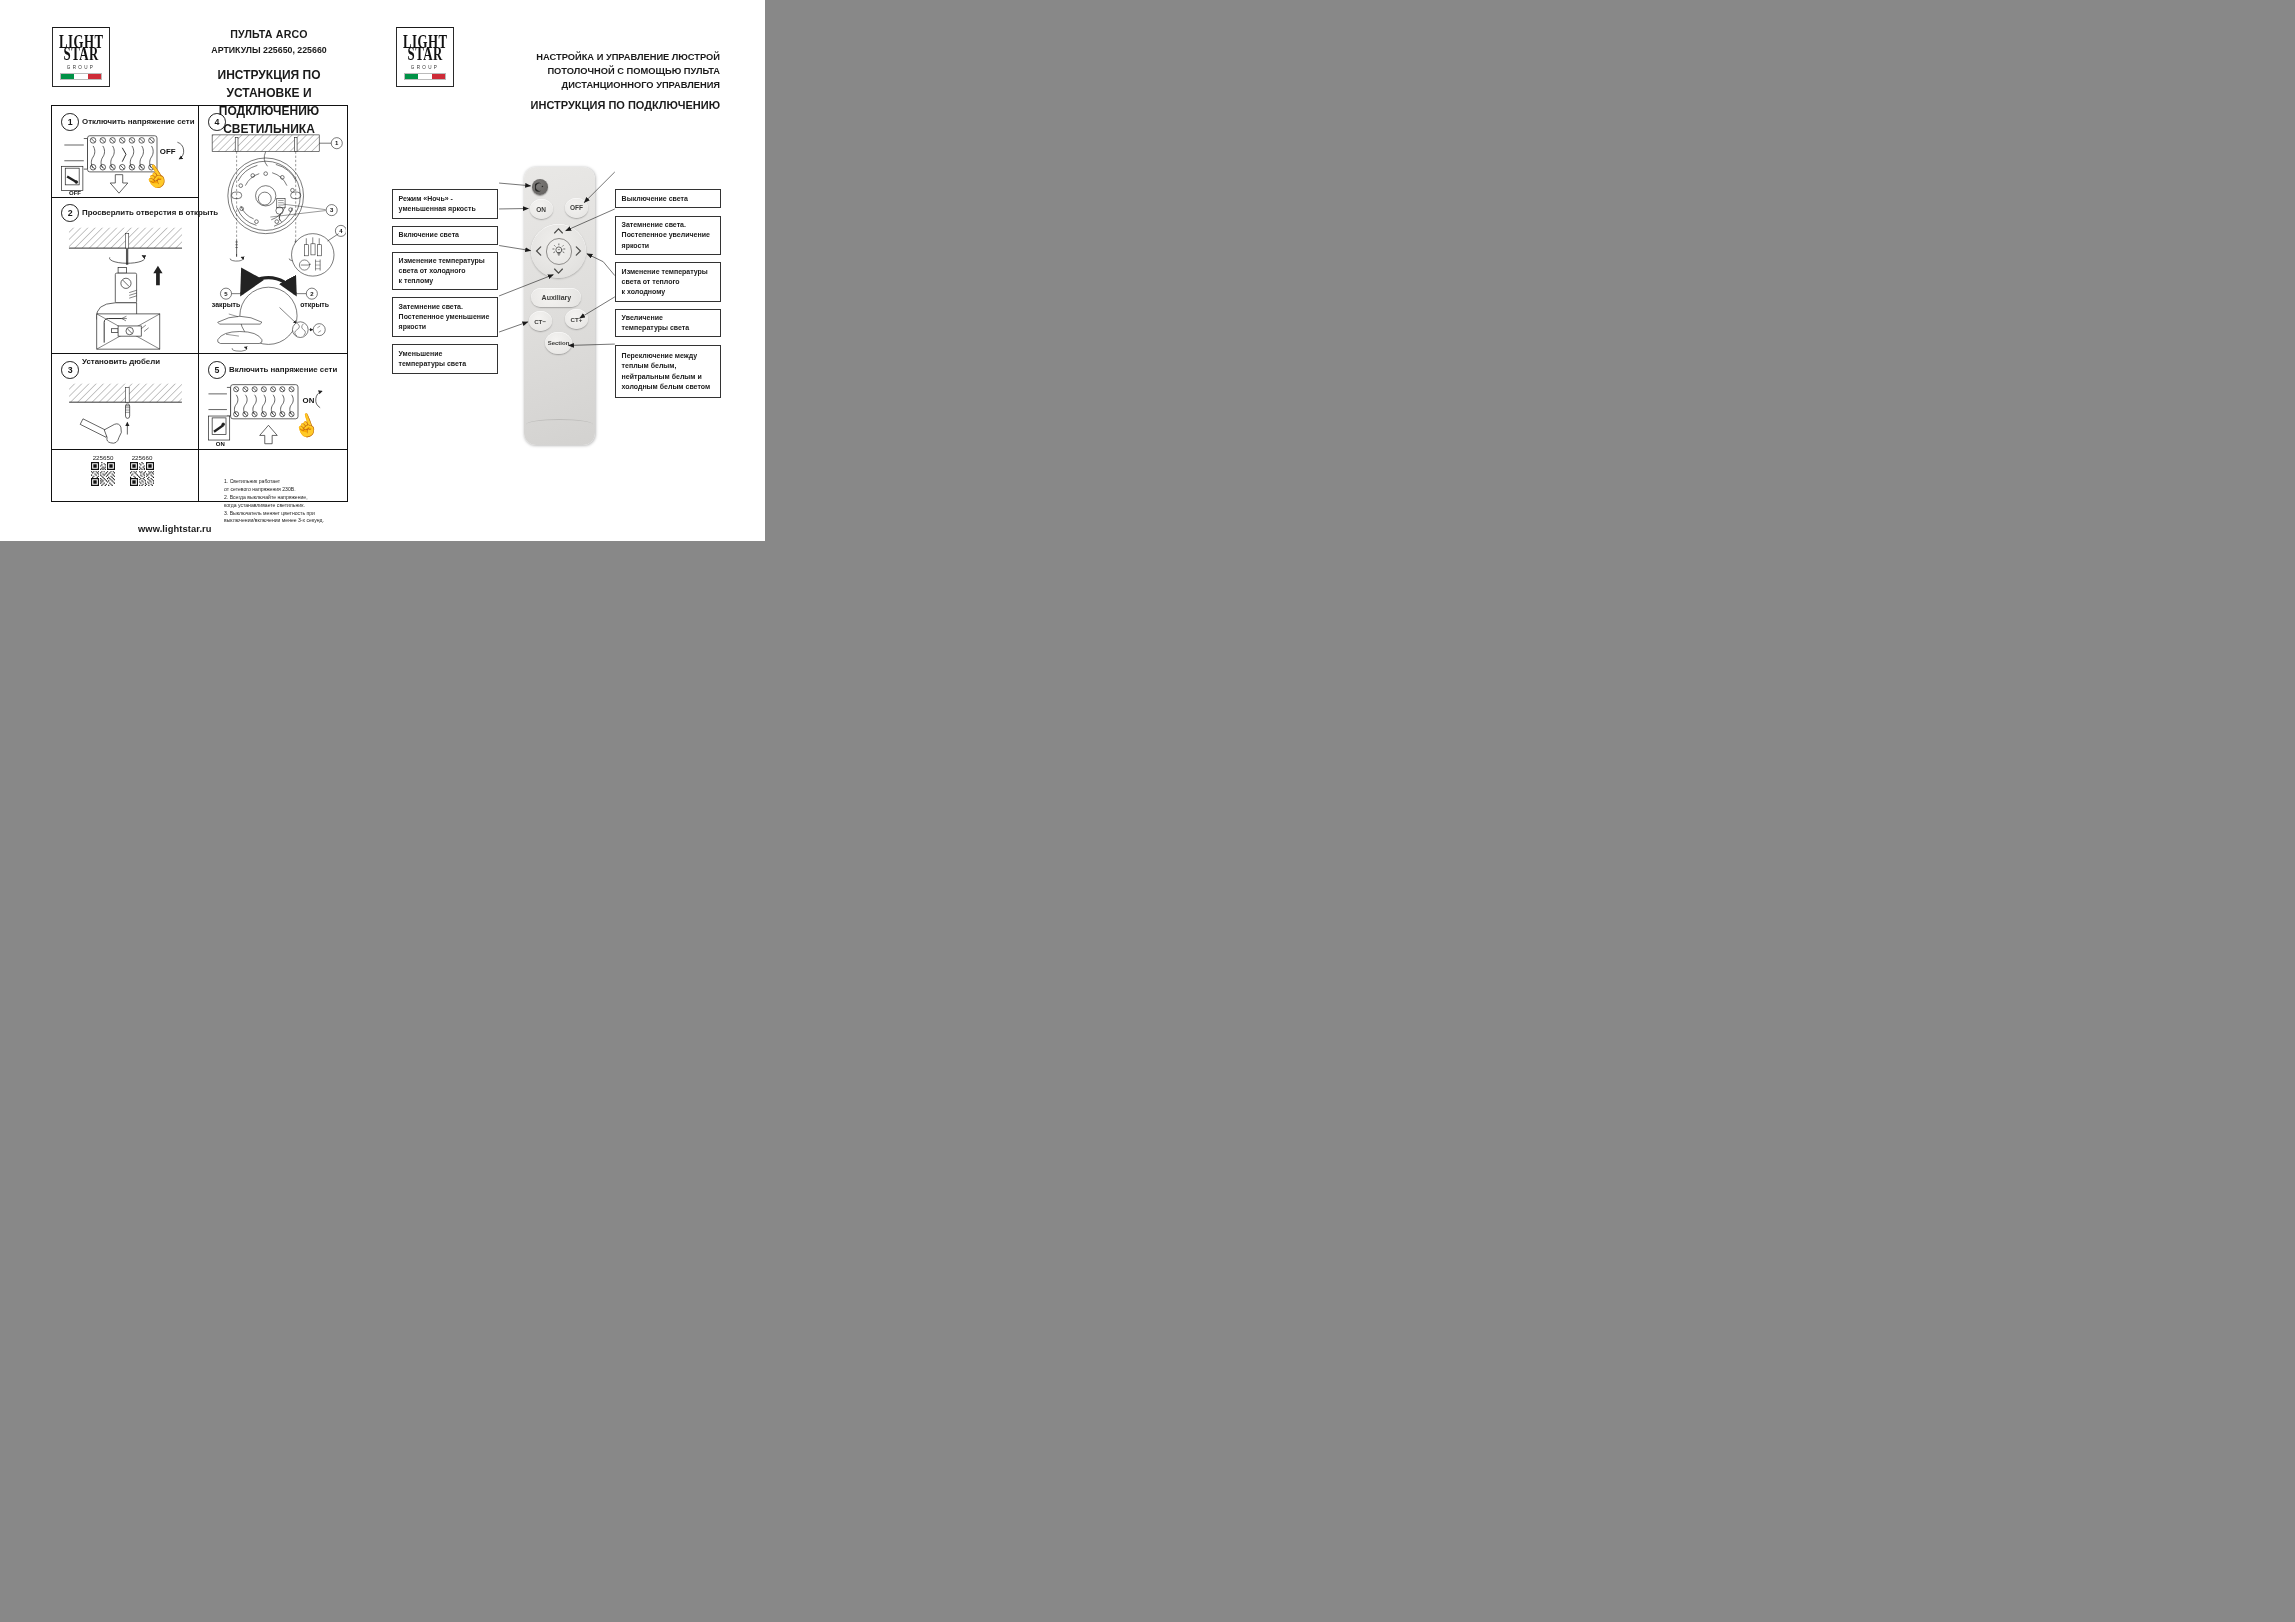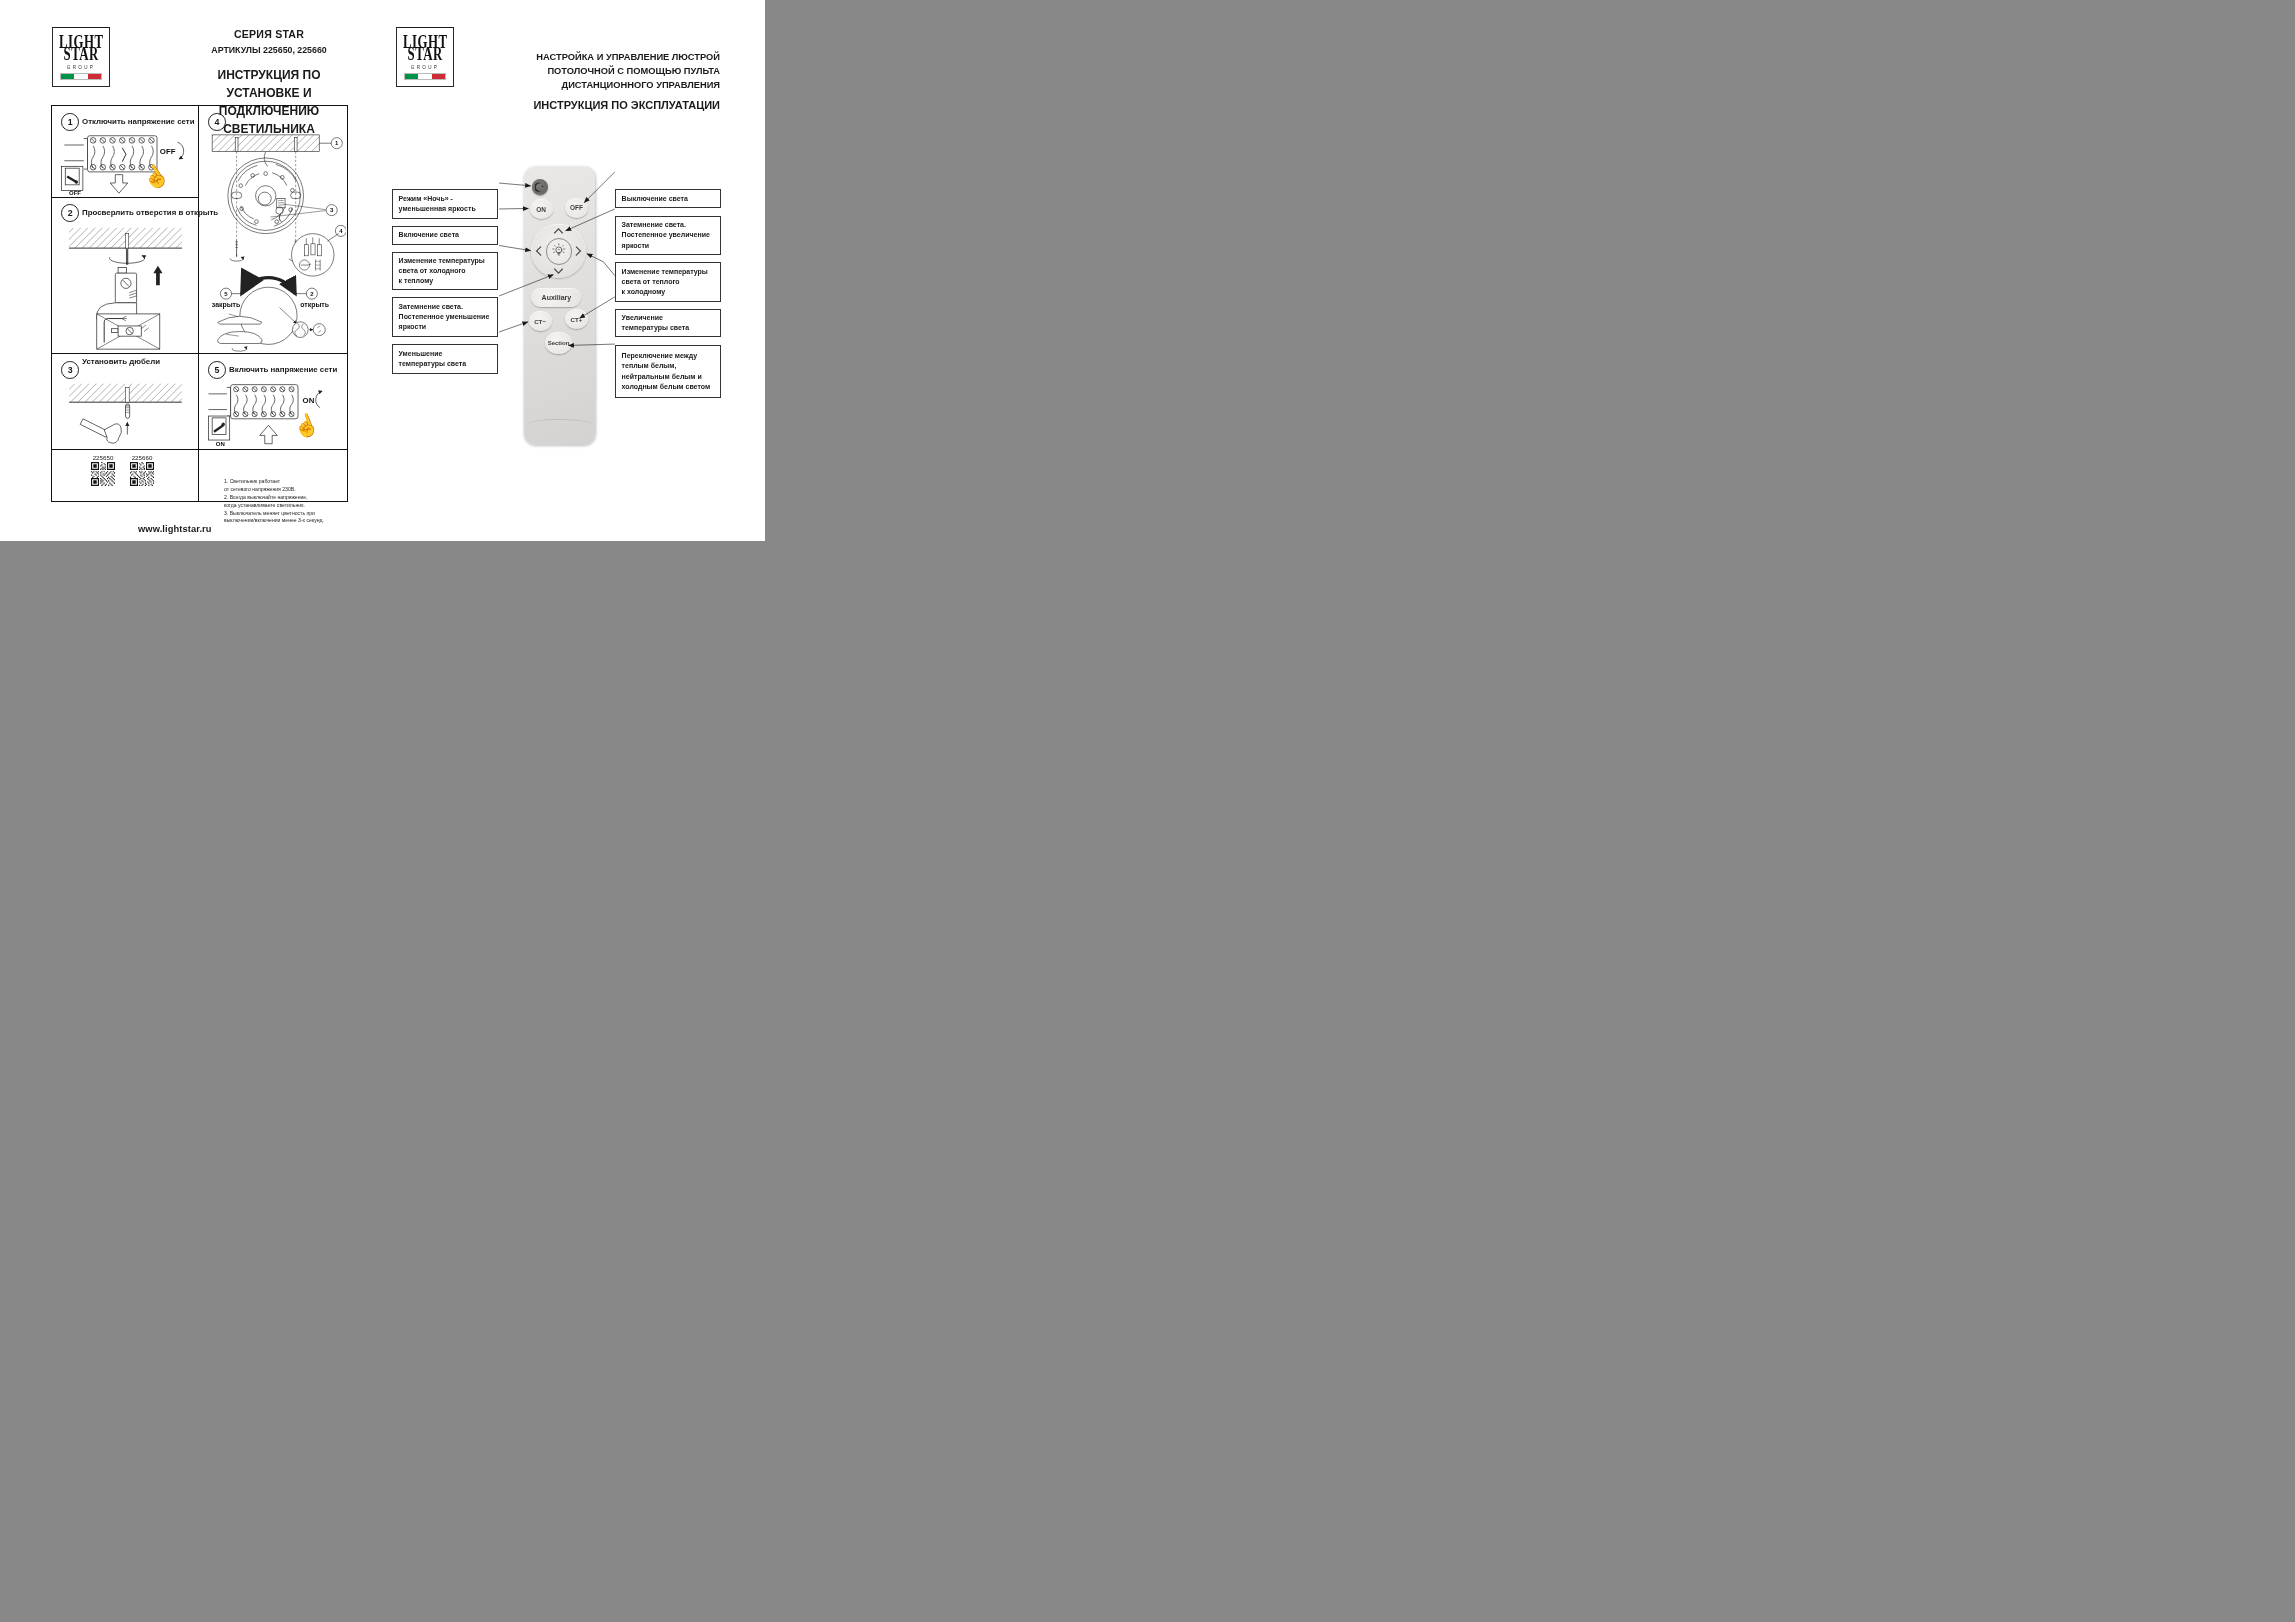--- a/index.html
+++ b/index.html
@@ -72,21 +72,21 @@
     </div>
     <div class="logo-group">GROUP</div>
     <div class="logo-flag">
       <div style="background:#009246;"></div>
         <div style="background:#ffffff;"></div>
         <div style="background:#ce2b37;"></div>
     </div>
   </div>
 
   <div class="abs" style="left:189px;top:28px;width:160px;text-align:center;">
-    <div class="lh-title">СЕРИЯ STAR</div>
+    <div class="lh-title">ПУЛЬТА ARCO</div>
     <div class="lh-articles">АРТИКУЛЫ 225650, 225660</div>
     <div class="lh-sub preline">ИНСТРУКЦИЯ ПО УСТАНОВКЕ И
 ПОДКЛЮЧЕНИЮ СВЕТИЛЬНИКА</div>
   </div>
 
   <div class="abs tbl">
 
     <div class="divider" style="left:146px;top:0;width:0.9px;height:100%;"></div>
     <div class="divider" style="left:0;top:91px;width:146px;height:0.9px;"></div>
     <div class="divider" style="left:0;top:247px;width:100%;height:0.9px;"></div>
@@ -517,21 +517,21 @@
       <div style="background:#009246;"></div>
         <div style="background:#ffffff;"></div>
         <div style="background:#ce2b37;"></div>
     </div>
   </div>
 
   <div class="abs" style="left:476px;top:25.4px;width:244px;">
     <div class="rh-title preline">НАСТРОЙКА И УПРАВЛЕНИЕ ЛЮСТРОЙ
 ПОТОЛОЧНОЙ С ПОМОЩЬЮ ПУЛЬТА
 ДИСТАНЦИОННОГО УПРАВЛЕНИЯ</div>
-    <div class="rh-sub">ИНСТРУКЦИЯ ПО ЭКСПЛУАТАЦИИ</div>
+    <div class="rh-sub">ИНСТРУКЦИЯ ПО ПОДКЛЮЧЕНИЮ</div>
   </div>
 
   <div class="callout preline" style="left:392px;top:163px;height:30px;">Режим «Ночь» -
 уменьшенная яркость</div>
   <div class="callout preline" style="left:392px;top:200px;height:19px;">Включение света</div>
   <div class="callout preline" style="left:392px;top:226px;height:38px;">Изменение температуры
 света от холодного
 к теплому</div>
   <div class="callout preline" style="left:392px;top:271px;height:40px;">Затемнение света.
 Постепенное уменьшение

